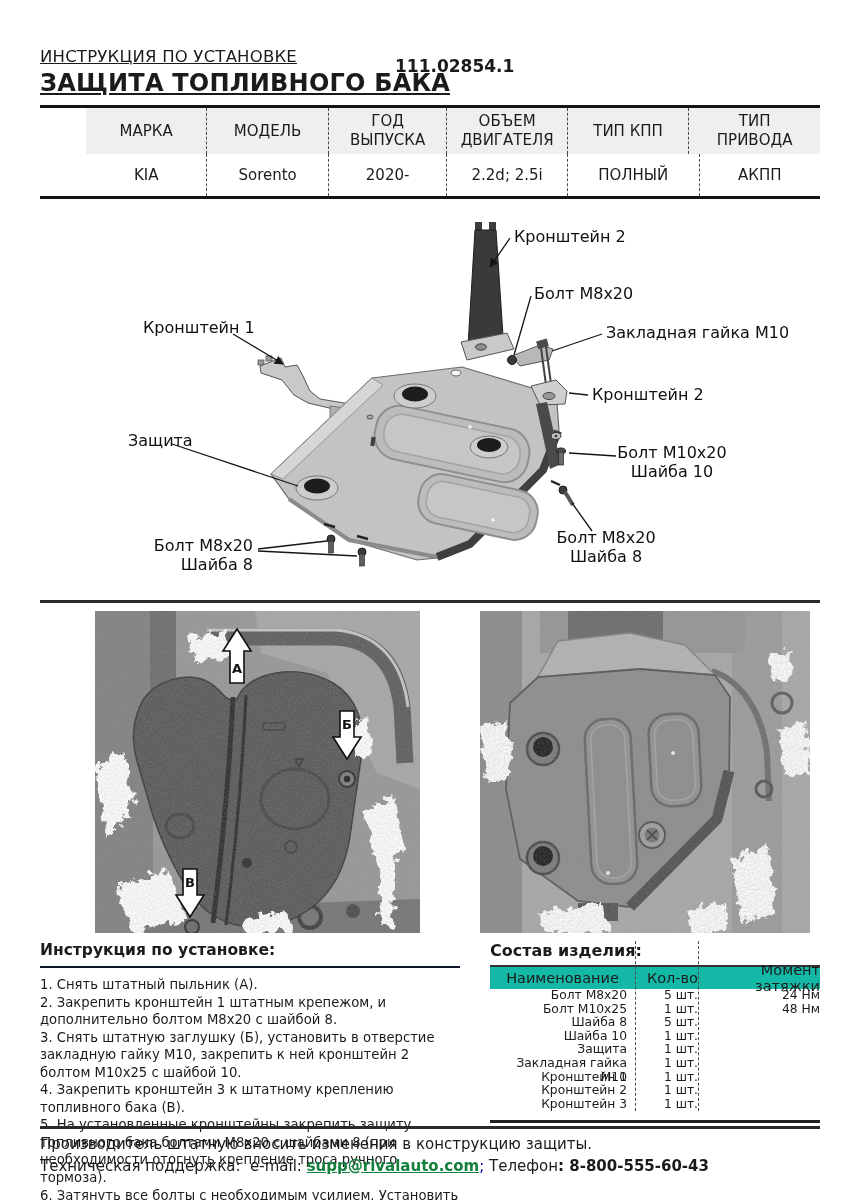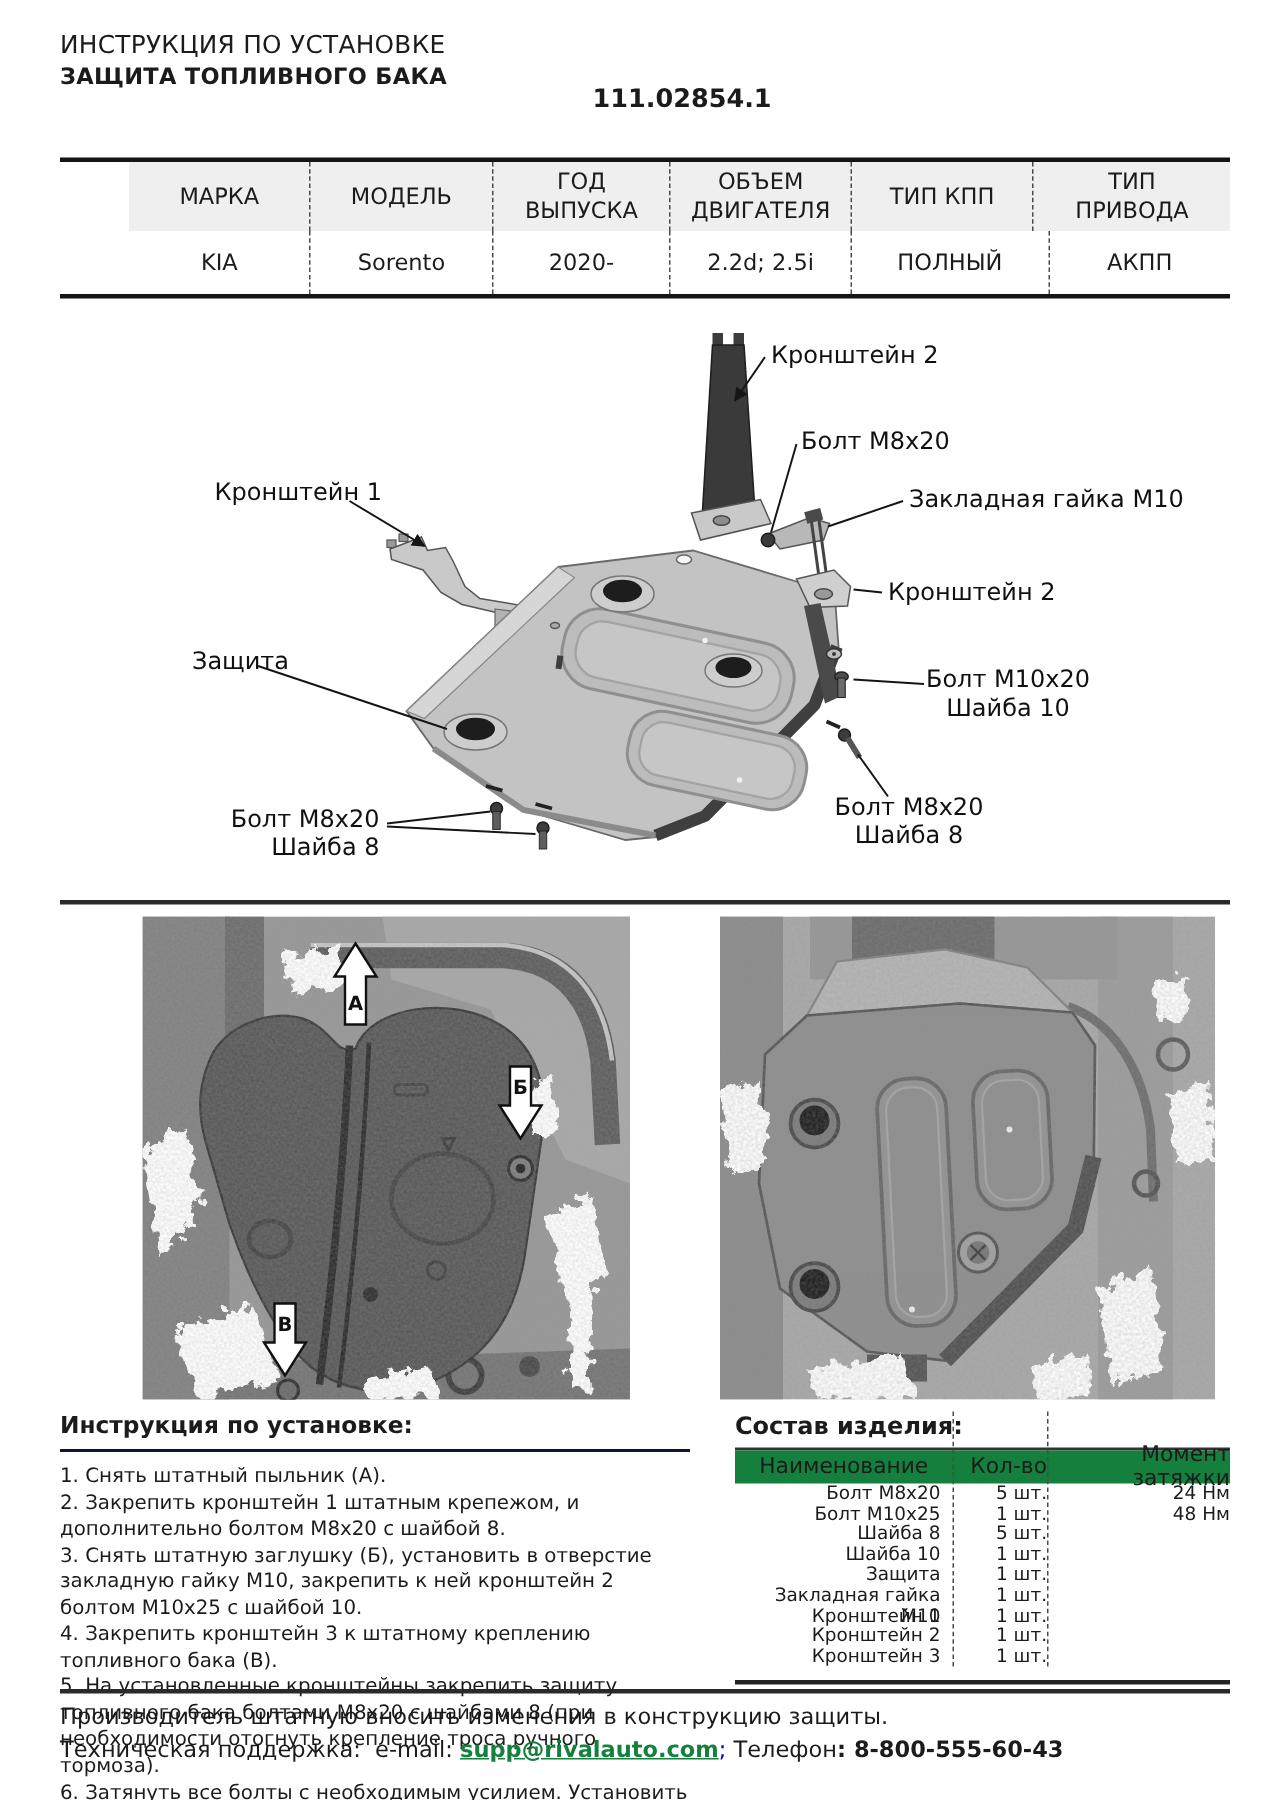--- a/index.html
+++ b/index.html
@@ -3,23 +3,23 @@
 <meta charset="utf-8">
 <title>Document</title>
 <style>
   html,body{margin:0;padding:0;background:#e0e0e0;}
   .page{
     position:relative;width:848px;height:1200px;background:#ffffff;
     font-family:"DejaVu Sans","Liberation Sans",sans-serif;color:#1b1b1b;
     margin:0 auto;overflow:hidden;
   }
   
-  .hdr{position:absolute;left:40px;top:20px;}
+  .hdr{position:absolute;left:40px;top:47px;text-decoration:underline;}
   .hdr-line1{font-size:16.5px;letter-spacing:.2px;}
-  .hdr-line2{font-size:15px;font-weight:bold;margin-top:3px;letter-spacing:.2px;}
+  .hdr-line2{font-size:24px;font-weight:bold;margin-top:3px;letter-spacing:.2px;}
   .part-no{position:absolute;left:395px;top:56px;font-size:17px;font-weight:bold;}
   
   .spec{position:absolute;left:40px;top:105px;width:780px;
         border-top:3px solid #141414;border-bottom:3px solid #141414;}
   .spec-row{display:flex;padding-left:46px;}
   .spec-cell{display:flex;flex-direction:column;justify-content:center;align-items:center;
              text-align:center;font-size:15px;line-height:1.25;box-sizing:border-box;}
   .spec-cell + .spec-cell{border-left:1px dashed #4a4a4a;}
   .spec-head .spec-cell{height:46px;background:#efefef;}
   .spec-data .spec-cell{height:42px;}
@@ -27,21 +27,21 @@
   
   .rule{position:absolute;left:40px;width:780px;background:#2a2a2a;}
   
   .instr{position:absolute;left:40px;top:941px;width:420px;}
   .instr-title{font-size:15.5px;font-weight:bold;padding-bottom:7px;border-bottom:2px solid #0f172a;}
   .instr-steps{margin-top:8px;font-size:13.2px;line-height:1.33;}
   .instr-steps p{margin:0;}
   .parts{position:absolute;left:490px;top:941px;width:330px;}
   .parts-title{font-size:16px;font-weight:bold;height:24px;}
   .parts-headrule{height:2px;background:#333;}
-  .parts-head{display:flex;background:#15803d;height:22px;align-items:center;font-size:14.5px;}
+  .parts-head{display:flex;background:#14b8a6;height:22px;align-items:center;font-size:14.5px;}
   .parts-grid{position:relative;}
   .pcol-name{width:145px;text-align:right;padding-right:8px;box-sizing:border-box;}
   .pcol-qty{width:63px;text-align:right;}
   .pcol-tq{width:122px;text-align:right;}
   .parts-row{display:flex;font-size:12.3px;line-height:13.6px;height:13.6px;}
   .parts-botrule{height:3px;background:#222;margin-top:9px;}
   .dashv{position:absolute;top:0;bottom:12px;width:0;border-left:1px dashed #4a4a4a;}
   .dashv.v1{left:145px;}
   .dashv.v2{left:208px;}
   

